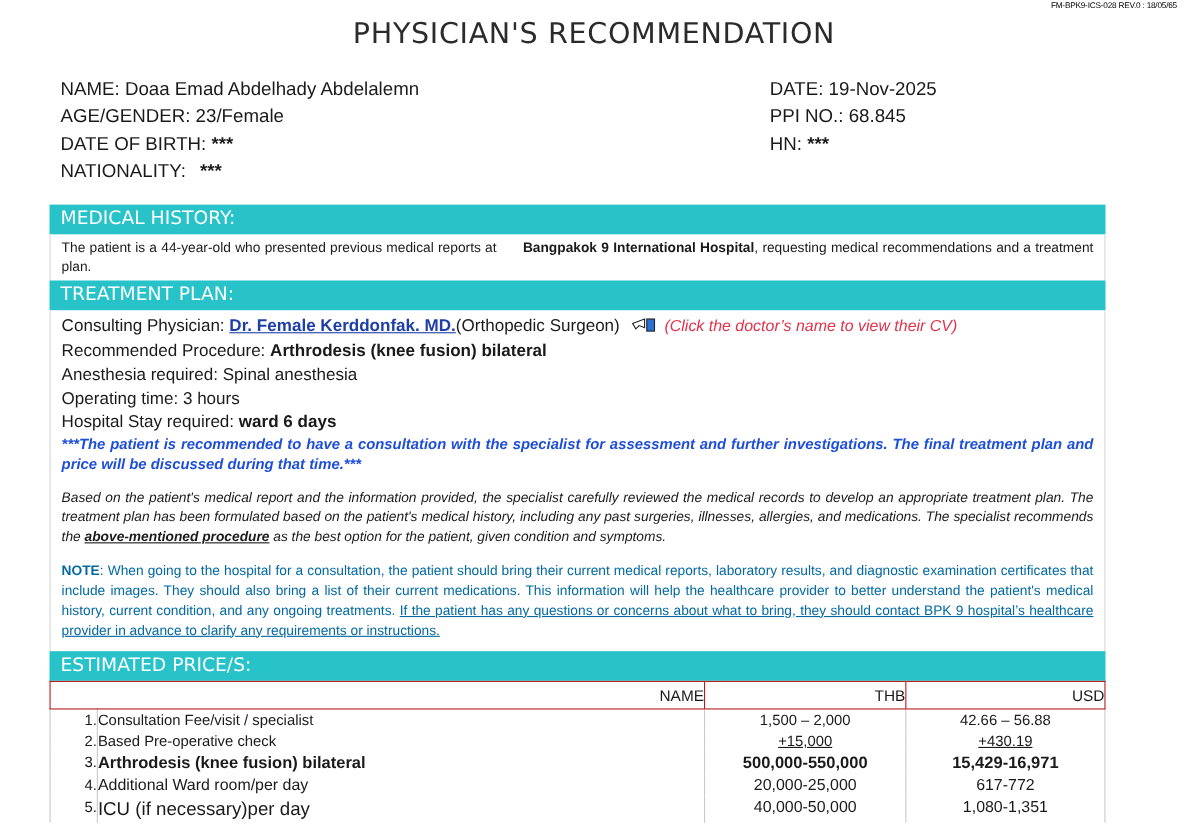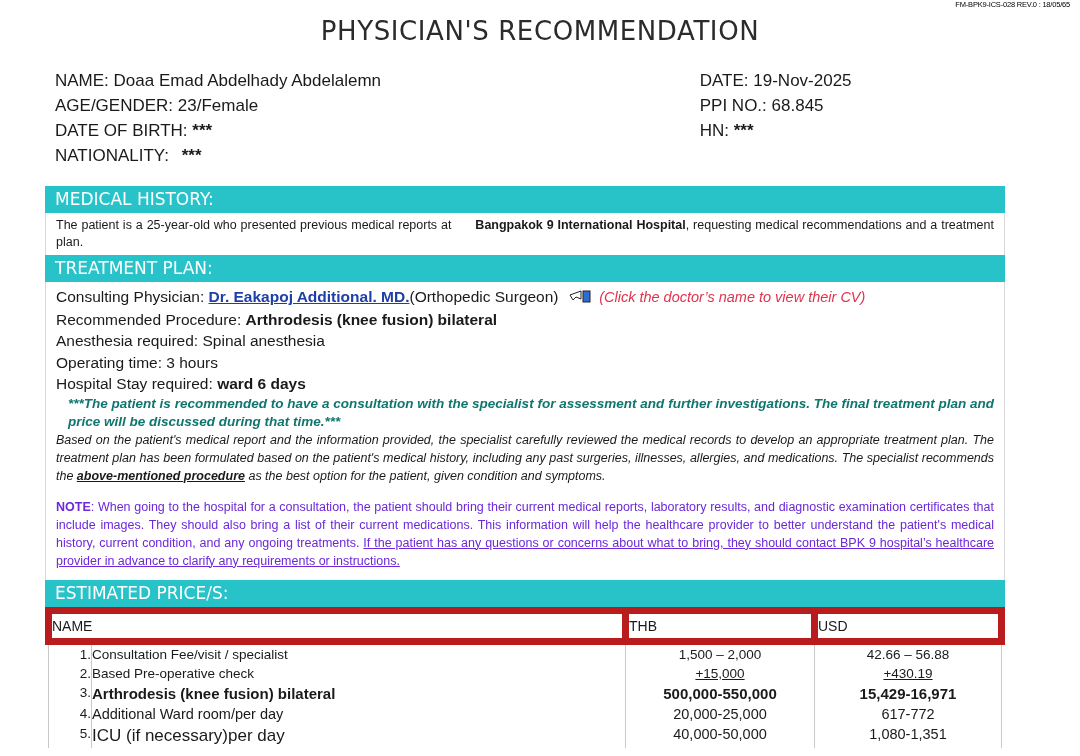--- a/index.html
+++ b/index.html
@@ -105,58 +105,58 @@
     font-size: 14.5px;
   }
   .cursor-ico {
     display: inline-block;
     width: 24px;
     height: 14px;
     vertical-align: -2px;
     margin: 0 2px 0 6px;
   }
   .red-note {
-    color: #0f766e;
+    color: #1d4ed8;
     font-style: italic;
     font-size: 13.5px;
     line-height: 18px;
     text-align: justify;
     font-weight: bold;
-    margin-left: 12px;
   }
   .para-italic {
     font-style: italic;
     font-size: 12.5px;
     line-height: 18px;
     text-align: justify;
+    margin-top: 12px;
     color: #1a1a1a;
   }
   .para-italic u { text-decoration: underline; font-weight: bold; }
   .note-para {
     font-size: 12.5px;
     line-height: 18px;
     text-align: justify;
     margin-top: 13px;
-    color: #6d28d9;
+    color: #0369a1;
   }
   .note-para .nb { font-weight: bold; }
   .note-para u { text-decoration: underline; }
 
   table.price {
     margin: 0 75px 0 45px;
     width: 960px;
     border-collapse: collapse;
     font-size: 13.5px;
   }
   table.price th {
-    border: 7px solid #b91c1c;
+    border: 1px solid #b91c1c;
     font-weight: normal;
     font-size: 14px;
     padding: 4px 0;
-    text-align: left;
+    text-align: right;
     background: #ffffff;
   }
   table.price td {
     border-left: 1px solid #c9c9c9;
     border-right: 1px solid #c9c9c9;
     padding: 2px 0;
     vertical-align: top;
   }
   td.num { width: 42px; text-align: right; padding-right: 8px; color: #1a1a1a; }
   td.nm { padding-left: 14px; }
@@ -209,29 +209,29 @@
         <span class="plabel">HN:</span>
         <span class="pval stars">***</span>
       </div>
     </div>
   </div>
 
   <div style="height:18px"></div>
 
   <div class="section-bar">MEDICAL HISTORY:</div>
   <div class="body-box">
-    <div class="hist-text"><span>The patient is a 25-year-old who presented previous medical reports at </span><span class="hl">Bangpakok 9 International Hospital</span><span>, requesting medical recommendations and a treatment plan.</span></div>
+    <div class="hist-text"><span>The patient is a 44-year-old who presented previous medical reports at </span><span class="hl">Bangpakok 9 International Hospital</span><span>, requesting medical recommendations and a treatment plan.</span></div>
   </div>
 
   <div class="section-bar">TREATMENT PLAN:</div>
   <div class="body-box">
 
     <div class="tp-line">
       <span>Consulting Physician:</span>
-      <a href="#" class="doc-link">Dr. Eakapoj Additional. MD.</a><span>(Orthopedic Surgeon)</span>
+      <a href="#" class="doc-link">Dr. Female Kerddonfak. MD.</a><span>(Orthopedic Surgeon)</span>
       <span class="cursor-ico">
         <svg width="24" height="14" viewBox="0 0 24 14">
           <path d="M1 5 L12 1 L12 9 L7 7 L4 10 Z" fill="#ffffff" stroke="#222" stroke-width="1"></path>
           <rect x="14" y="1" width="7" height="11" fill="#2b6fd6" stroke="#222" stroke-width="1"></rect>
         </svg>
       </span>
       <span class="click-note">(Click the doctor’s name to view their CV)</span>
     </div>
 
     <div class="tp-line">

